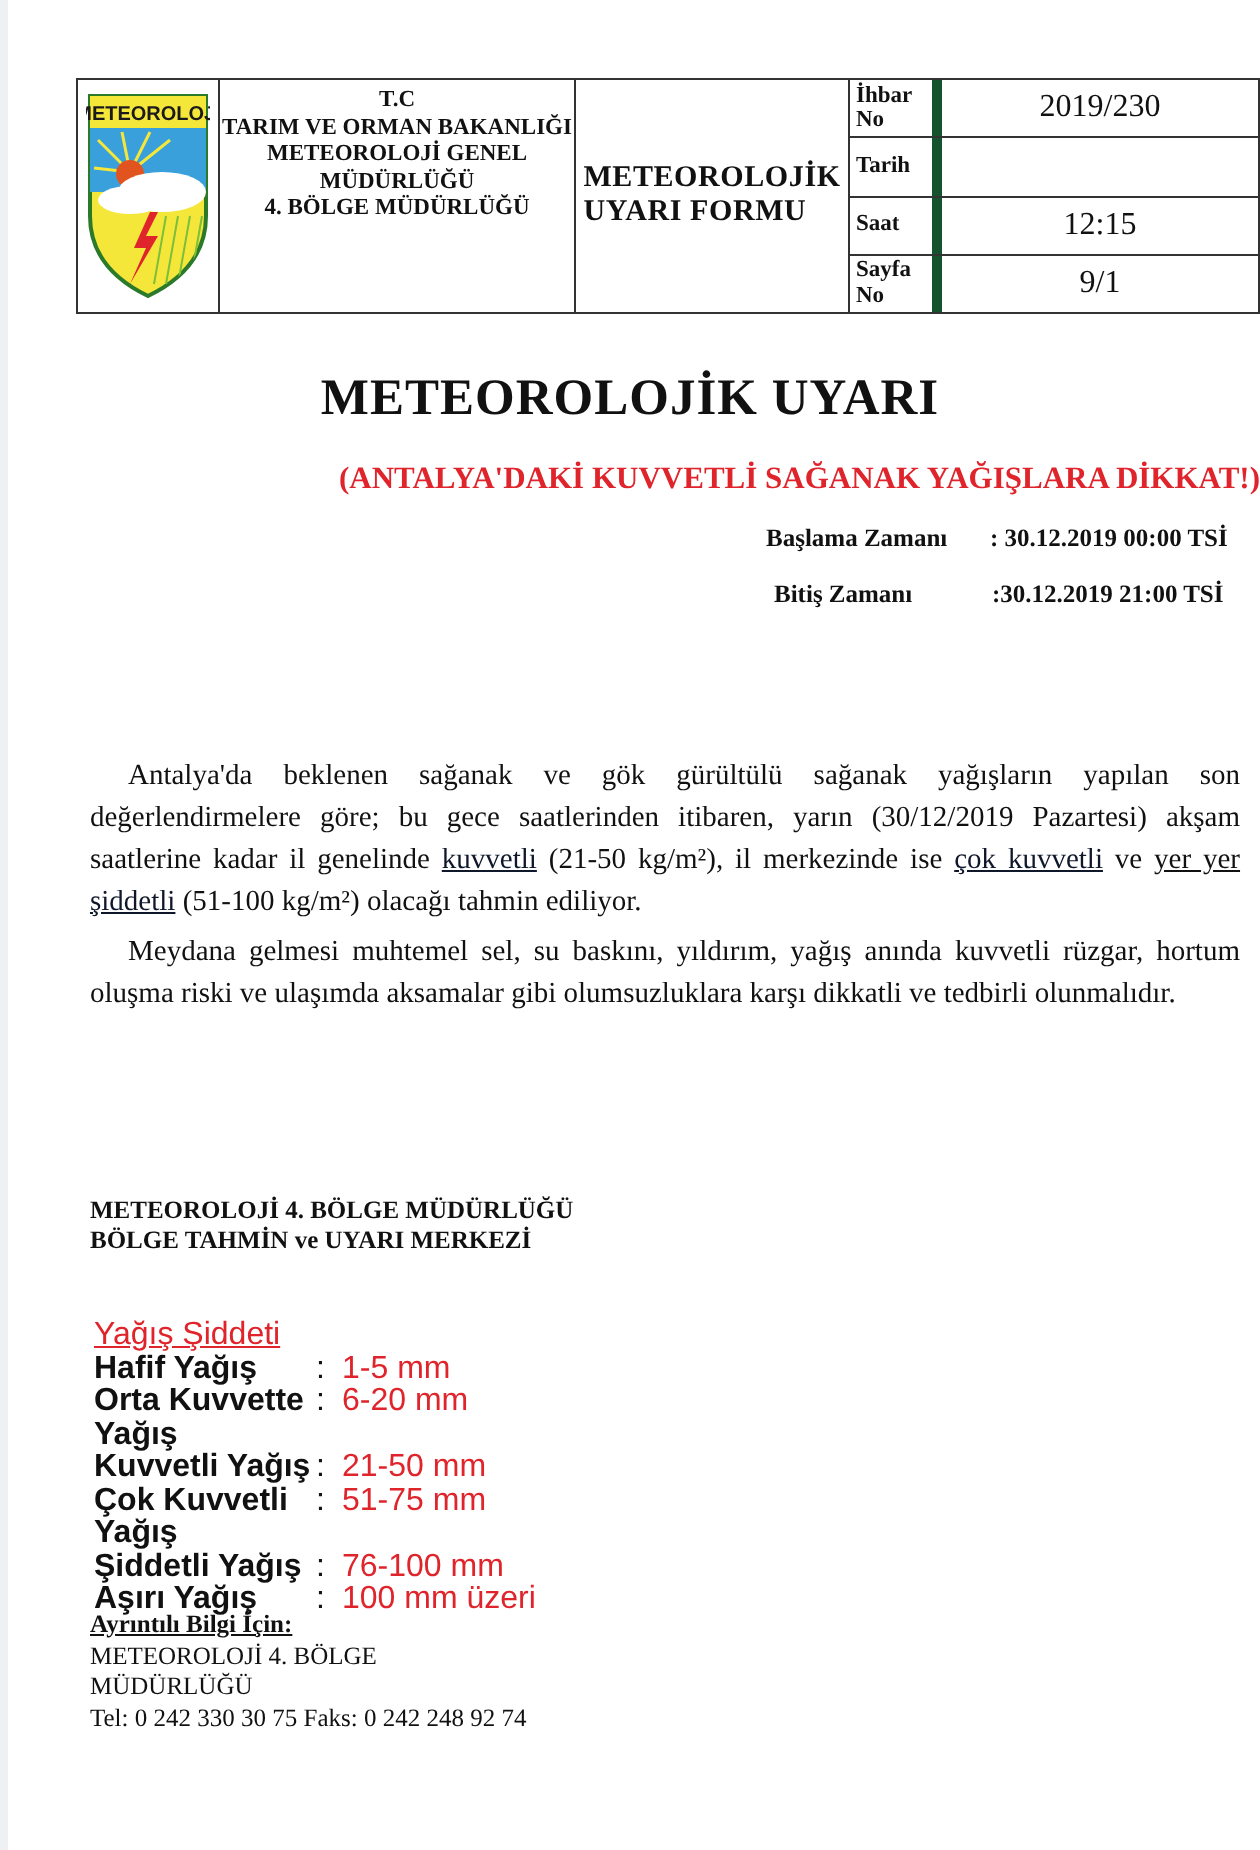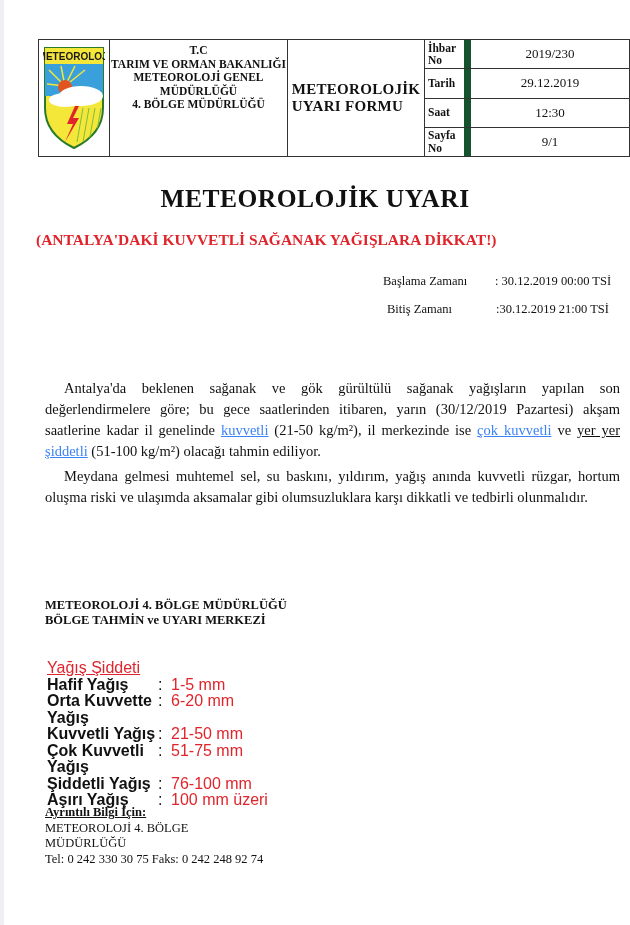--- a/index.html
+++ b/index.html
@@ -11,28 +11,28 @@
   .header {
     position:absolute; left:38px; top:39px; width:592px; height:118px;
     border:1px solid #333; display:flex; box-sizing:border-box;
   }
   .hdr-logo { width:70px; border-right:1px solid #333; display:flex; align-items:center; justify-content:center; }
   .hdr-org { width:178px; border-right:1px solid #333; text-align:center; font-weight:bold; font-size:11.5px; line-height:13.5px; padding-top:4px; box-sizing:border-box; }
   .hdr-form { width:136px; border-right:1px solid #333; display:flex; align-items:center; justify-content:center; text-align:left; font-weight:bold; font-size:15px; line-height:17px; letter-spacing:0.3px; }
   .hdr-meta { flex:1; display:flex; flex-direction:column; }
   .meta-row { display:flex; flex:1; border-bottom:1px solid #333; }
   .meta-row:last-child { border-bottom:none; }
-  .meta-label { width:46px; border-right:7px solid #14532d; font-weight:bold; font-size:11.5px; line-height:12.5px; padding-left:3px; display:flex; align-items:center; box-sizing:border-box; }
-  .meta-val { flex:1; display:flex; align-items:center; justify-content:center; font-size:13px; }
+  .meta-label { width:46px; border-right:5px solid #14532d; font-weight:bold; font-size:11.5px; line-height:12.5px; padding-left:3px; display:flex; align-items:center; box-sizing:border-box; }
+  .meta-val { flex:1; display:flex; align-items:center; justify-content:center; font-size:16px; }
   .title { position:absolute; left:0; width:630px; top:184px; text-align:center; font-weight:bold; font-size:25.5px; letter-spacing:0.5px; }
-  .subtitle { position:absolute; left:0; width:630px; top:231px; text-align:left; font-weight:bold; font-size:15.5px; color:#e0242b; padding-left:36px; box-sizing:border-box; }
-  .time-row { position:absolute; font-weight:normal; font-size:12.5px; display:flex;margin-top:12px; }
+  .subtitle { position:absolute; left:0; width:630px; top:231px; text-align:right; font-weight:bold; font-size:15.5px; color:#e0242b; padding-left:36px; box-sizing:border-box; }
+  .time-row { position:absolute; font-weight:bold; font-size:12.5px; display:flex; }
   .para { position:absolute; left:45px; width:575px; font-size:14.5px; line-height:21px; text-align:justify; }
   .para .ind { display:inline-block; width:19px; }
-  .red-u { color:#3b82f6; text-decoration:underline; }
+  .red-u { color:#0f172a; text-decoration:underline; }
   .blk-u { text-decoration:underline; }
   .center-title { position:absolute; left:45px; top:598px; font-weight:bold; font-size:12.5px; line-height:15px; }
   .scale { position:absolute; left:47px; top:660px; font-family:"Liberation Sans", sans-serif; font-size:16px; line-height:16.5px; }
   .scale-head { color:#e0242b; text-decoration:underline; }
   .scale-row { display:flex; }
   .scale-name { width:111px; font-weight:bold; color:#111; }
   .scale-colon { width:13px; color:#111; }
   .scale-val { color:#e0242b; }
   .contact { position:absolute; left:45px; top:805px; font-size:12.5px; line-height:15.5px; }
   .contact-head { font-weight:bold; text-decoration:underline; }
@@ -88,25 +88,24 @@
       <div>UYARI FORMU</div>
     </div>
   </div>
   <div class="hdr-meta">
     <div class="meta-row">
       <div class="meta-label">İhbar No</div>
       <div class="meta-val">2019/230</div>
     </div>
     <div class="meta-row">
       <div class="meta-label">Tarih</div>
-      <div class="meta-val">29.12.2019</div>
     </div>
     <div class="meta-row">
       <div class="meta-label">Saat</div>
-      <div class="meta-val">12:30</div>
+      <div class="meta-val">12:15</div>
     </div>
     <div class="meta-row">
       <div class="meta-label">Sayfa No</div>
       <div class="meta-val">9/1</div>
     </div>
   </div>
 </div>
 
 <div class="title">METEOROLOJİK UYARI</div>
 <div class="subtitle">(ANTALYA'DAKİ KUVVETLİ SAĞANAK YAĞIŞLARA DİKKAT!)</div>

